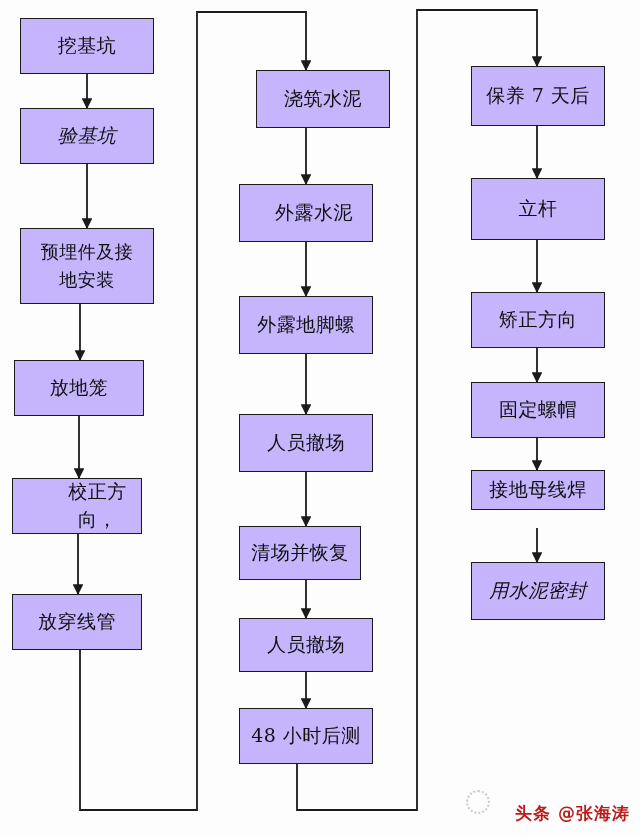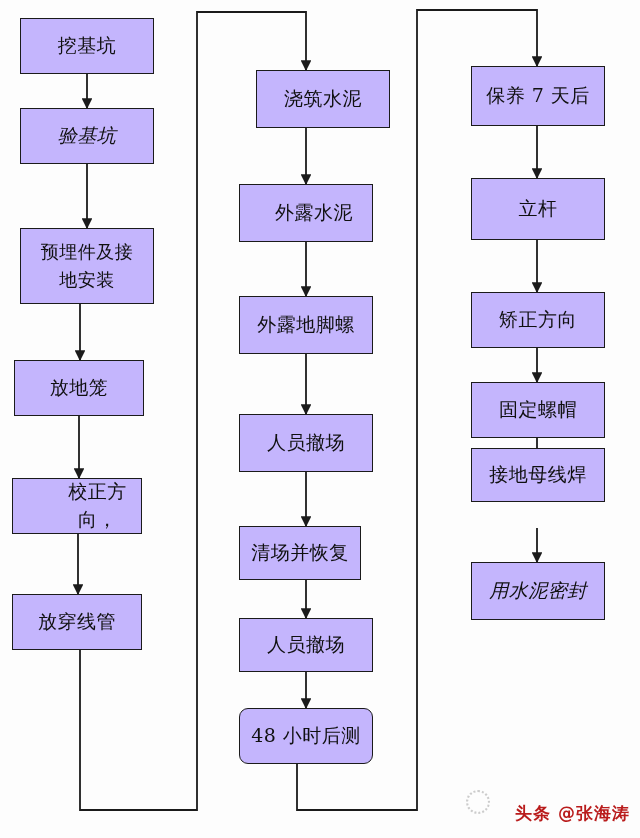--- a/index.html
+++ b/index.html
@@ -116,24 +116,24 @@
 地安装</div>
       <div class="node" style="left: 14px; top: 360px; width: 130px; height: 56px;">放地笼</div>
       <div class="node" style="left: 12px; top: 478px; width: 130px; height: 56px; padding-left: 41px;">校正方向，</div>
       <div class="node" style="left: 12px; top: 594px; width: 130px; height: 56px;">放穿线管</div>
       <div class="node" style="left: 239px; top: 70px; width: 134px; height: 58px; margin-left: 17px;">浇筑水泥</div>
       <div class="node" style="left: 239px; top: 184px; width: 134px; height: 58px; padding-left: 16px;">外露水泥</div>
       <div class="node" style="left: 239px; top: 296px; width: 134px; height: 58px;">外露地脚螺</div>
       <div class="node" style="left: 239px; top: 414px; width: 134px; height: 58px;">人员撤场</div>
       <div class="node" style="left: 239px; top: 526px; width: 122px; height: 54px;">清场并恢复</div>
       <div class="node" style="left: 239px; top: 618px; width: 134px; height: 54px;">人员撤场</div>
-      <div class="node" style="left: 239px; top: 708px; width: 134px; height: 56px; border-radius: 9px;">48 小时后测</div>
+      <div class="node" style="left: 239px; top: 708px; width: 134px; height: 56px;">48 小时后测</div>
       <div class="node" style="left: 471px; top: 66px; width: 134px; height: 60px;">保养 7 天后</div>
       <div class="node" style="left: 471px; top: 178px; width: 134px; height: 62px;">立杆</div>
       <div class="node" style="left: 471px; top: 292px; width: 134px; height: 56px;">矫正方向</div>
       <div class="node" style="left: 471px; top: 382px; width: 134px; height: 56px;">固定螺帽</div>
-      <div class="node" style="left: 471px; top: 448px; width: 134px; height: 54px;">接地母线焊</div>
+      <div class="node" style="left: 471px; top: 470px; width: 134px; height: 40px;">接地母线焊</div>
       <div class="node" style="left: 471px; top: 562px; width: 134px; height: 58px; font-style: italic;">用水泥密封</div>
     </div>
 
   <div class="wm-logo"></div>
   <div class="wm wm-front">头条 @张海涛</div>
 </div>
 
 </body></html>

